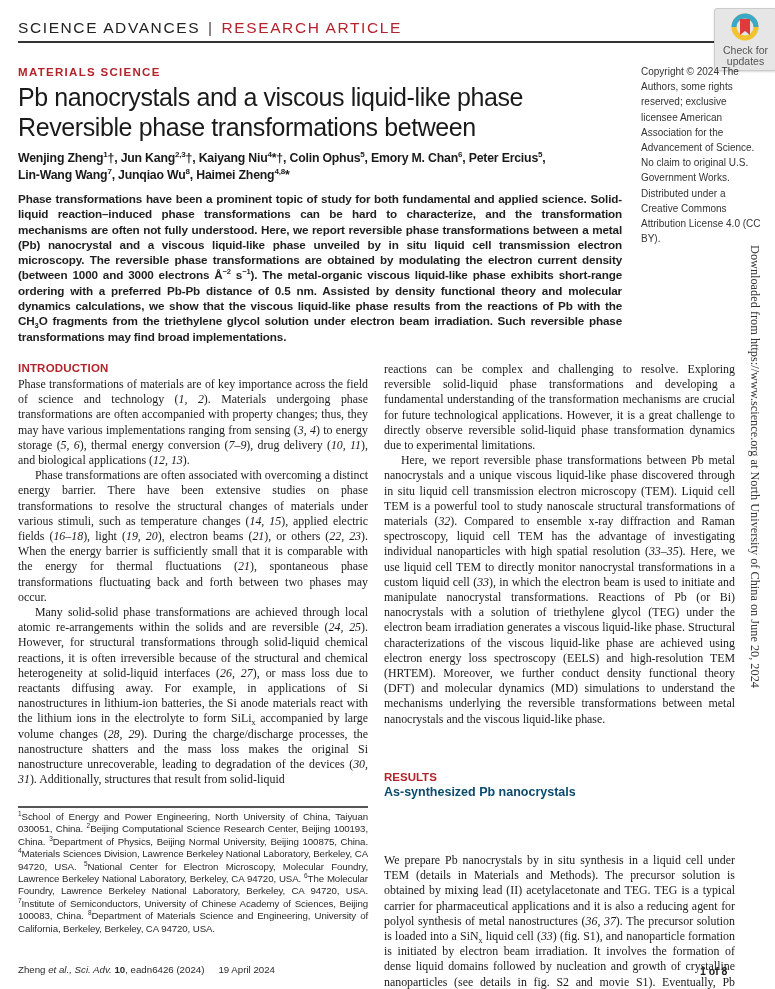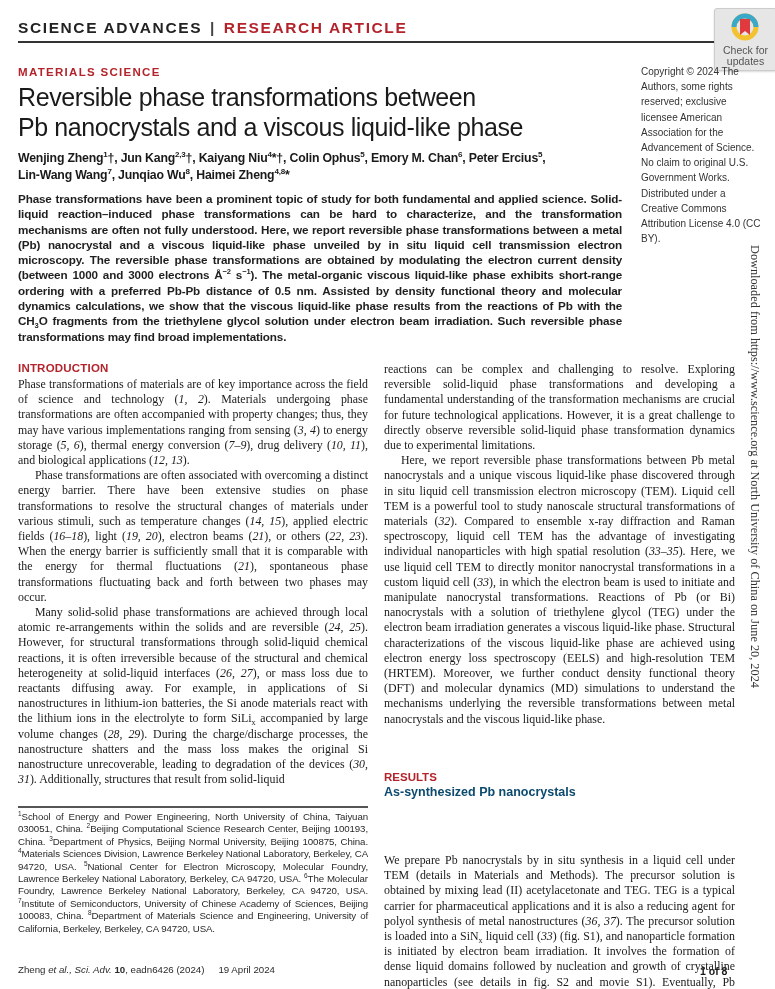--- a/index.html
+++ b/index.html
@@ -1,20 +1,20 @@
 <!DOCTYPE html>
 <html><head>
 <meta charset="utf-8">
 <style>
   html, body { margin: 0; padding: 0; background: #ffffff; }
   body { width: 775px; height: 989px; position: relative; overflow: hidden; color: #1a1a1a; }
   .serif { font-family: "Liberation Serif", "DejaVu Serif", serif; }
   .sans { font-family: "Liberation Sans", "DejaVu Sans", sans-serif; }
 
-  #journal-header { position: absolute; left: 18px; top: 19px; font-size: 15.5px; letter-spacing: 1.6px; color: #222; font-weight: bold; }
+  #journal-header { position: absolute; left: 18px; top: 19px; font-size: 15.5px; letter-spacing: 1.6px; color: #222; }
   #journal-header .sep { color: #444; margin: 0 2px; }
   #journal-header .type { color: #b3232b; }
   #header-rule { position: absolute; left: 18px; top: 41px; width: 722px; height: 1.5px; background: #333; }
   #check-updates-wrap { position: absolute; left: 714px; top: 8px; width: 61px; height: 61px; background: #e6e6e6; border: 1px solid #cccccc; border-radius: 3px; box-shadow: 0 1px 2px rgba(0,0,0,0.15); }
   #check-updates-wrap svg { position: absolute; left: 16px; top: 4px; }
   #check-updates-wrap .lbl { position: absolute; left: 0; top: 36px; width: 61px; text-align: center; font-size: 10.5px; line-height: 11px; color: #555; }
 
   #category { position: absolute; left: 18px; top: 66px; font-size: 11.5px; font-weight: bold; letter-spacing: 1.3px; color: #b3232b; }
   #title { position: absolute; left: 18px; top: 82px; width: 590px; font-size: 25px; line-height: 30px; color: #1a1a1a; letter-spacing: -0.4px; }
   #authors { position: absolute; left: 18px; top: 150px; width: 590px; font-size: 12.3px; line-height: 17px; font-weight: bold; color: #1a1a1a; letter-spacing: -0.2px; }
@@ -71,22 +71,22 @@
   </svg>
   <div class="lbl">
     <div>Check for</div>
     <div>updates</div>
   </div>
 </div>
 
 <div id="category" class="sans">MATERIALS SCIENCE</div>
 
 <div id="title" class="sans">
+  <div>Pb nanocrystals and a viscous liquid-like phase</div>
   <div>Reversible phase transformations between</div>
-  <div>Pb nanocrystals and a viscous liquid-like phase</div>
 </div>
 
 <div id="authors" class="sans"><span>Wenjing Zheng<sup>1</sup><span>†</span></span>, <span>Jun Kang<sup>2,3</sup><span>†</span></span>, <span>Kaiyang Niu<sup>4</sup><span>*†</span></span>, <span>Colin Ophus<sup>5</sup></span>, <span>Emory M. Chan<sup>6</sup></span>, <span>Peter Ercius<sup>5</sup></span>, <br><span>Lin-Wang Wang<sup>7</sup></span>, <span>Junqiao Wu<sup>8</sup></span>, <span>Haimei Zheng<sup>4,8</sup><span>*</span></span></div>
 
 <div id="copyright" class="sans">Copyright © 2024 The Authors, some rights reserved; exclusive licensee American Association for the Advancement of Science. No claim to original U.S. Government Works. Distributed under a Creative Commons Attribution License 4.0 (CC BY).</div>
 
 <div id="abstract" class="sans">
   <span>Phase transformations have been a prominent topic of study for both fundamental and applied science. Solid-liquid reaction–induced phase transformations can be hard to characterize, and the transformation mechanisms are often not fully understood. Here, we report reversible phase transformations between a metal (Pb) nanocrystal and a viscous liquid-like phase unveiled by in situ liquid cell transmission electron microscopy. The reversible phase transformations are obtained by modulating the electron current density (between 1000 and 3000 electrons Å</span><sup>−2</sup><span> s</span><sup>−1</sup><span>). The metal-organic viscous liquid-like phase exhibits short-range ordering with a preferred Pb-Pb distance of 0.5 nm. Assisted by density functional theory and molecular dynamics calculations, we show that the viscous liquid-like phase results from the reactions of Pb with the CH</span><sub>3</sub><span>O fragments from the triethylene glycol solution under electron beam irradiation. Such reversible phase transformations may find broad implementations.</span>
 </div>
 

